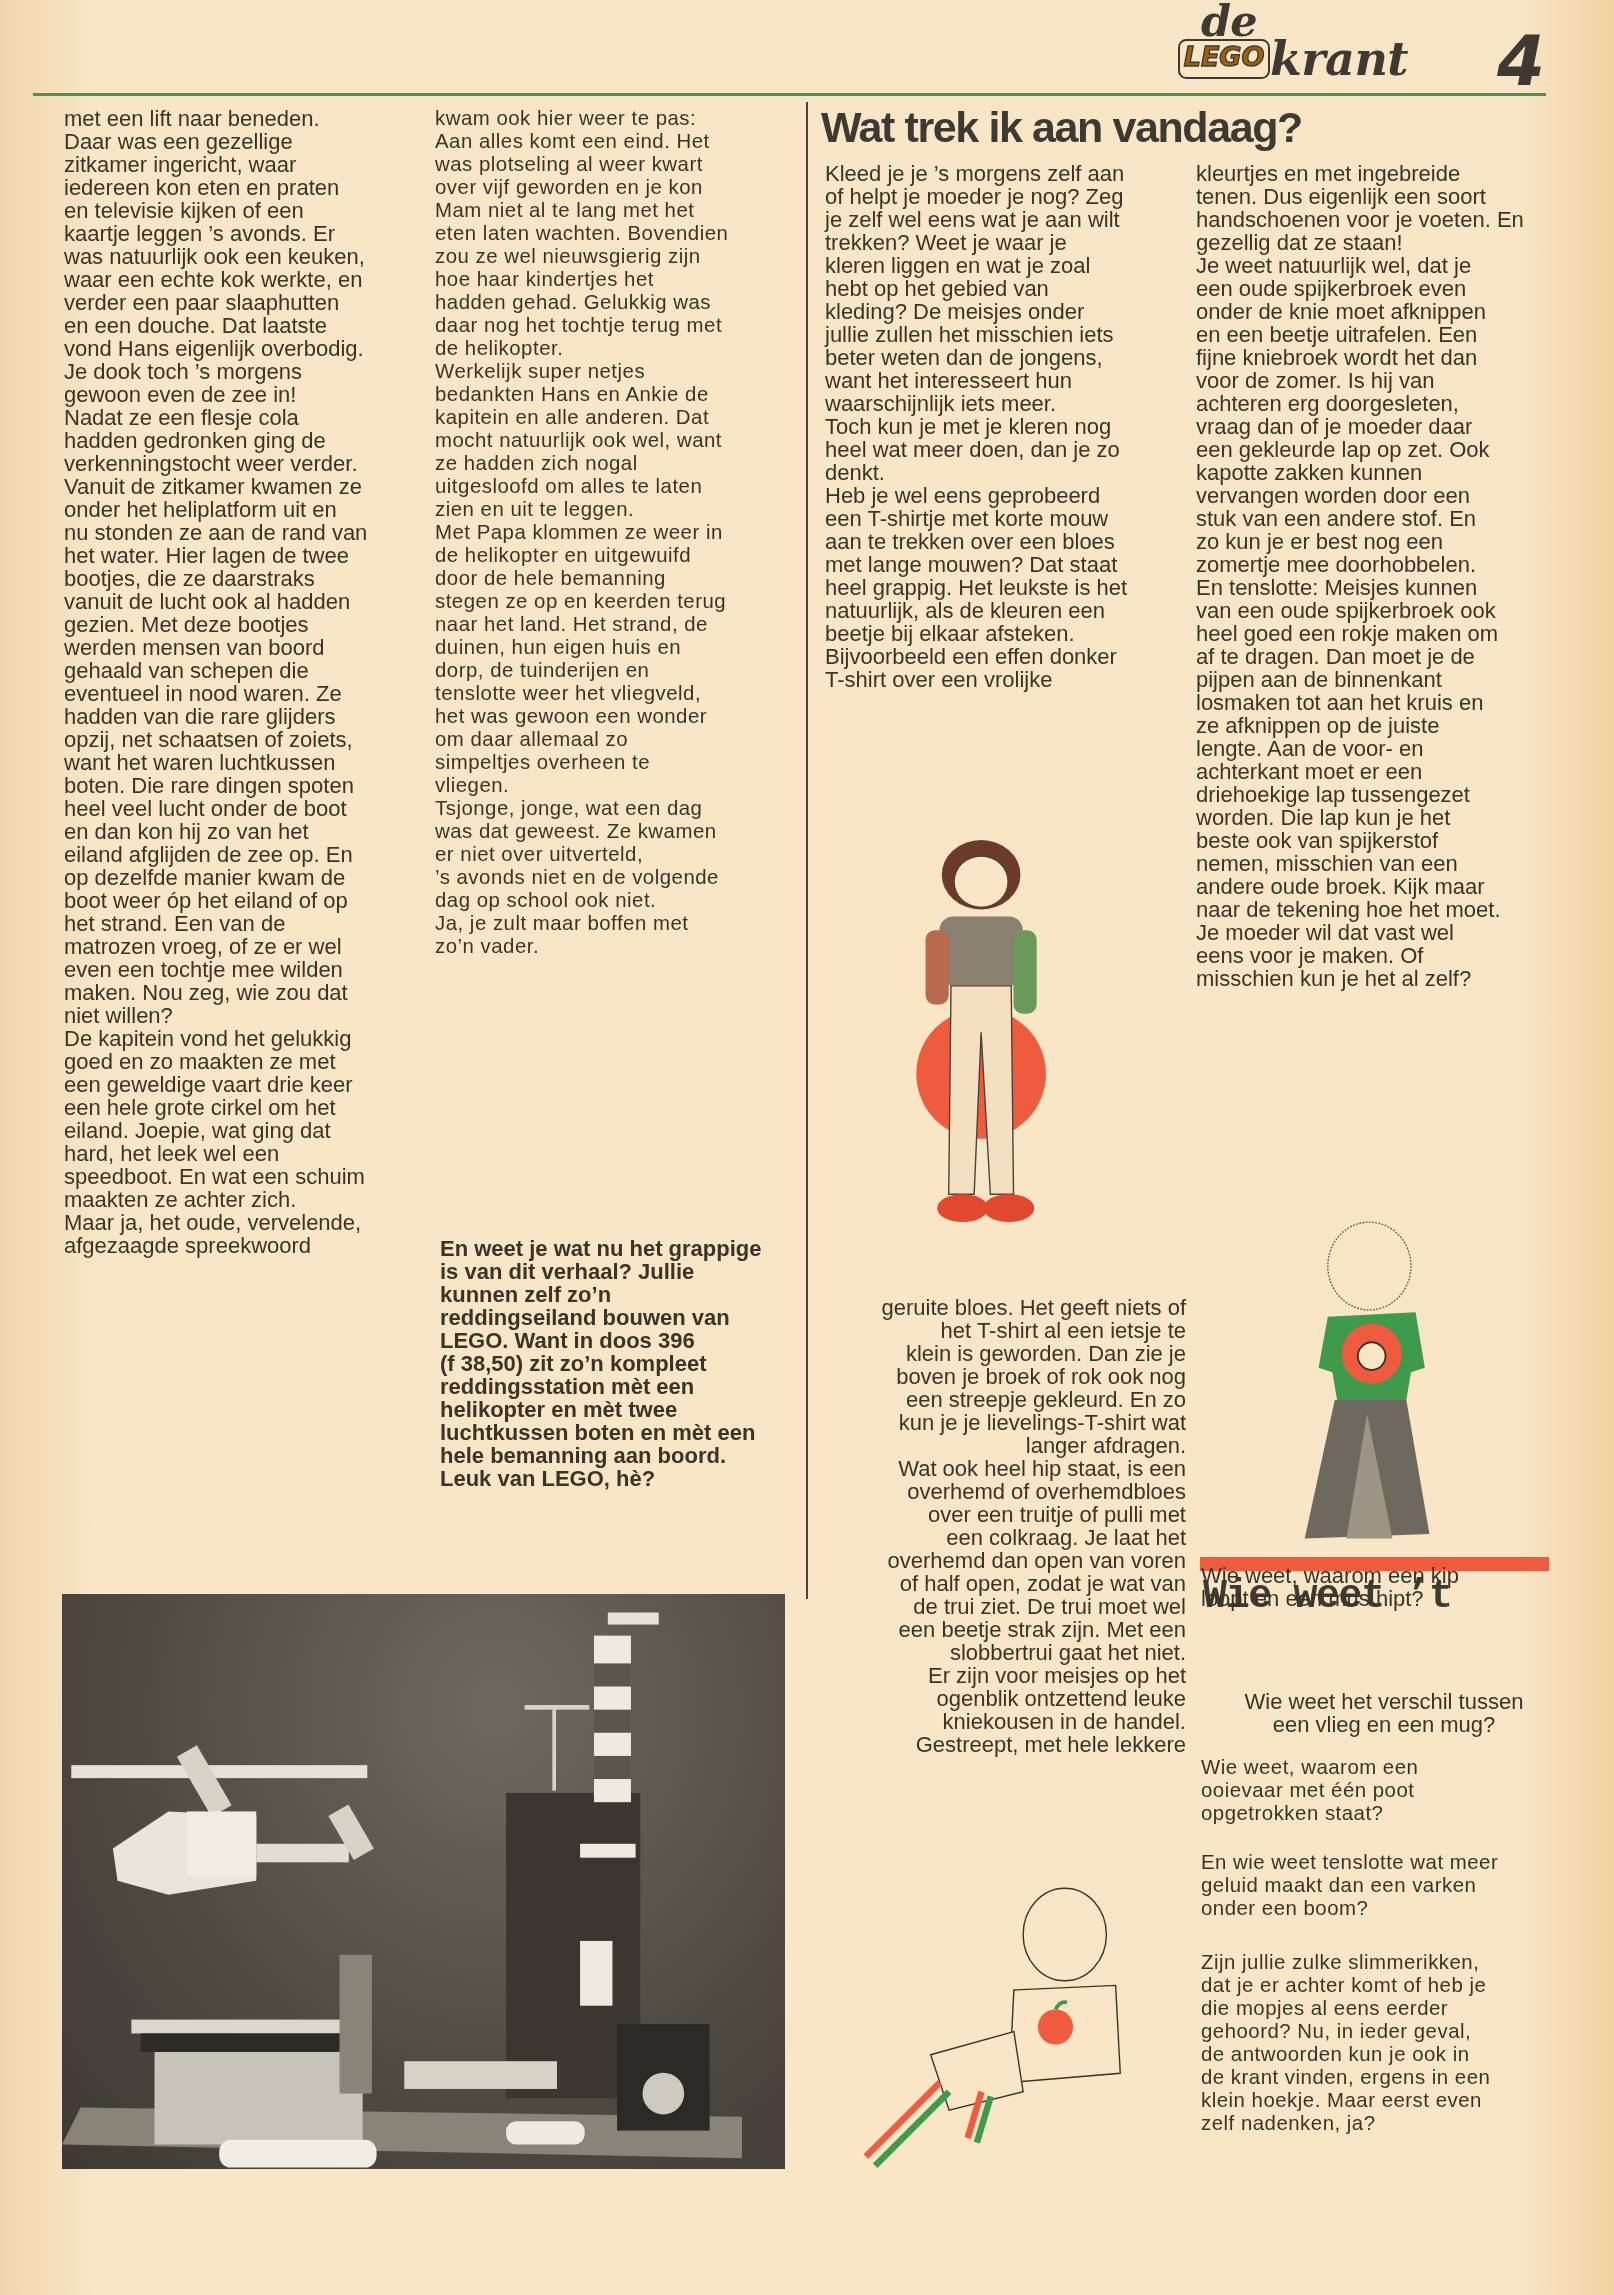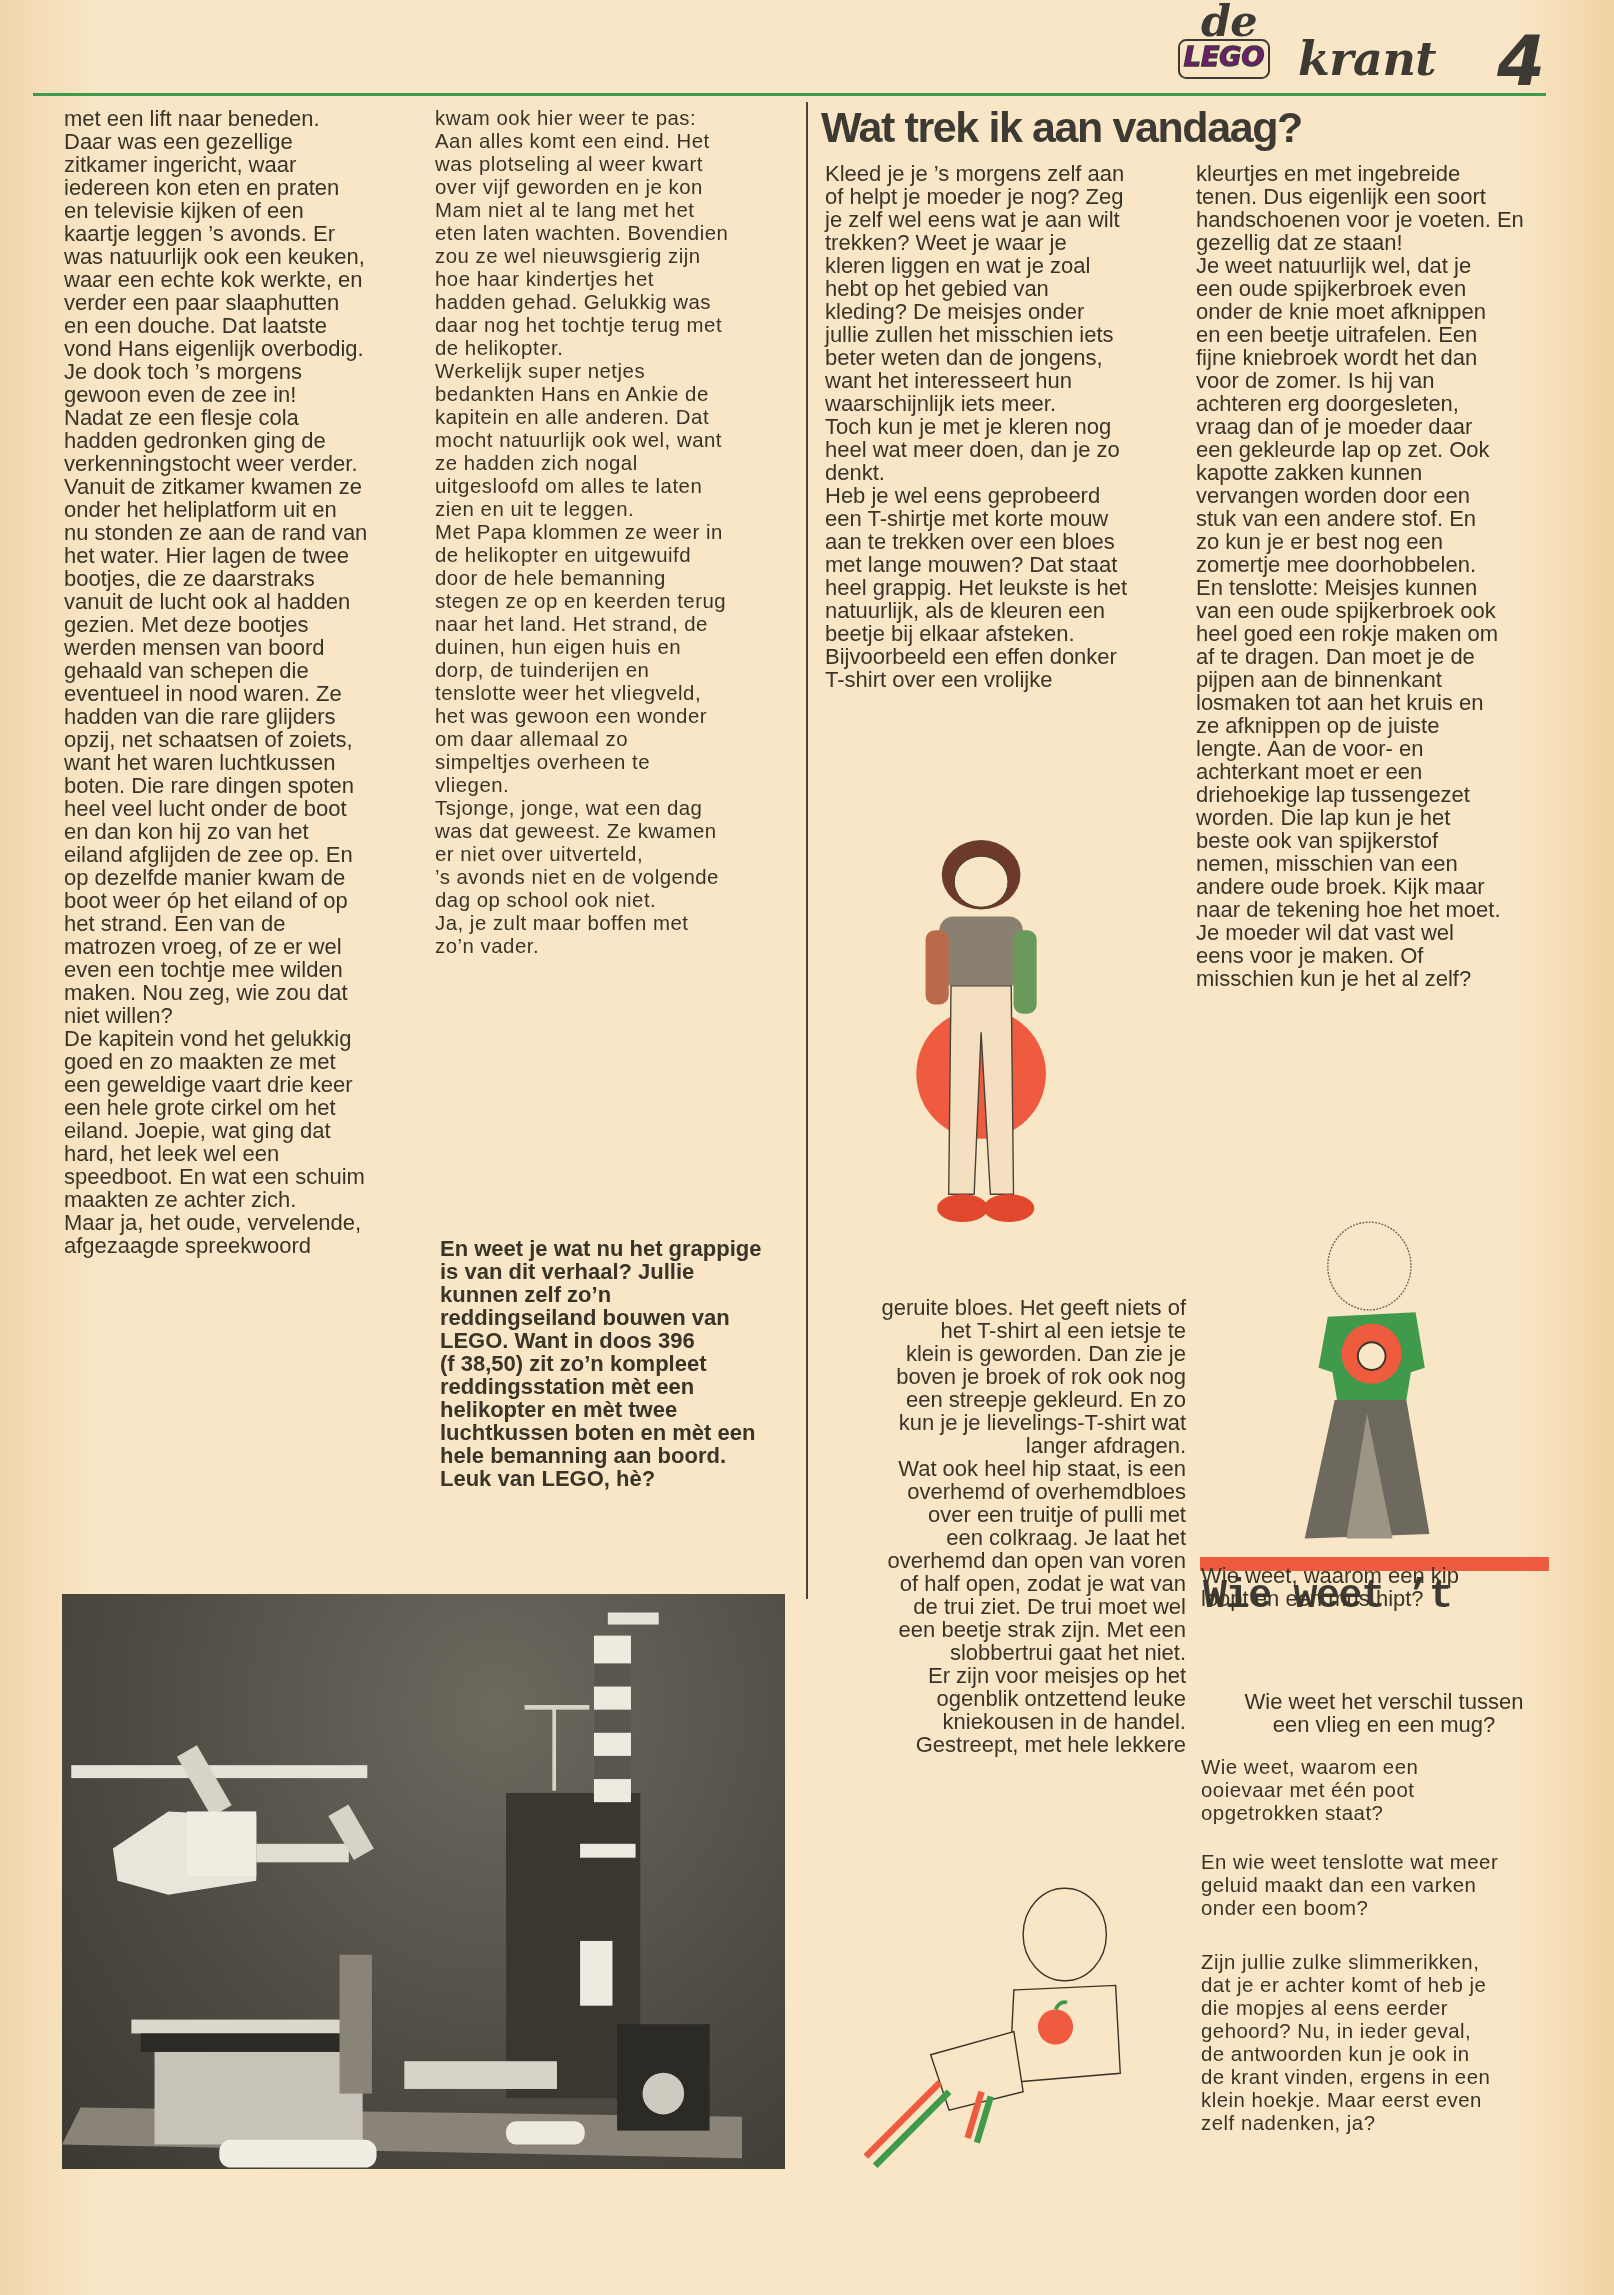--- a/index.html
+++ b/index.html
@@ -2,22 +2,22 @@
 <html style="font-size:7.4px"><head>
 <meta charset="utf-8">
 <style>
   html,body{margin:0;padding:0;}
   body{width:1614px;height:2295px;position:relative;overflow:hidden;
     background:#f7e2bf;
     background-image:linear-gradient(90deg,#f1d6ad 0%,#f8e6c6 6%,#f8e6c6 94%,#f1d3a3 100%);
     font-family:"Liberation Sans",sans-serif;color:#3a3428;}
   .abs{position:absolute;}
   .masthead-de{left:1201px;top:-3.7px;font-family:"DejaVu Serif",serif;font-style:italic;font-weight:bold;font-size:43px;color:#3d3a33;letter-spacing:-0.9px;}
-  .masthead-lego{left:1178px;top:39px;height:36px;padding:0 3.7px;border:2.3px solid #3d3a33;border-radius:8.3px;font-family:"DejaVu Sans",sans-serif;font-style:italic;font-weight:bold;font-size:27px;line-height:31px;color:#701a75;-webkit-text-stroke:1.4px #3d3a33;background:transparent;}
-  .masthead-krant{left:1270px;top:32px;font-family:"DejaVu Serif",serif;font-style:italic;font-weight:bold;font-size:46px;color:#3d3a33;letter-spacing:-0.5px;padding-left:28px;}
+  .masthead-lego{left:1178px;top:39px;height:36px;padding:0 3.7px;border:2.3px solid #3d3a33;border-radius:8.3px;font-family:"DejaVu Sans",sans-serif;font-style:italic;font-weight:bold;font-size:27px;line-height:31px;color:#a16207;-webkit-text-stroke:1.4px #3d3a33;background:transparent;}
+  .masthead-krant{left:1270px;top:32px;font-family:"DejaVu Serif",serif;font-style:italic;font-weight:bold;font-size:46px;color:#3d3a33;letter-spacing:-0.5px;}
   .page-num{left:1497px;top:21px;font-family:"DejaVu Sans",sans-serif;font-style:italic;font-weight:bold;font-size:69px;color:#3d3a33;}
   .green-rule{left:33px;top:93px;width:1513px;height:3.2px;background:#3f9a4c;}
   .col-rule{width:1.9px;background:#4a4337;}
   .col{position:absolute;font-size:22px;line-height:23px;white-space:pre-line;}
   .col.wide{font-family:Liberation Sans, sans-serif;font-size:20.4px;letter-spacing:0.5px;}
   .bold{font-weight:bold;}
   .h1{font-weight:bold;font-size:43px;letter-spacing:-1.4px;color:#3d3a33;}
   .red-bar{background:#ee5b3e;}
   .photo{left:62px;top:1594px;width:723px;height:575px;background:radial-gradient(ellipse at 60% 20%,#6e695f 0%,#4e4a42 60%,#3c3933 100%);overflow:hidden;}
   .illus{position:absolute;}

